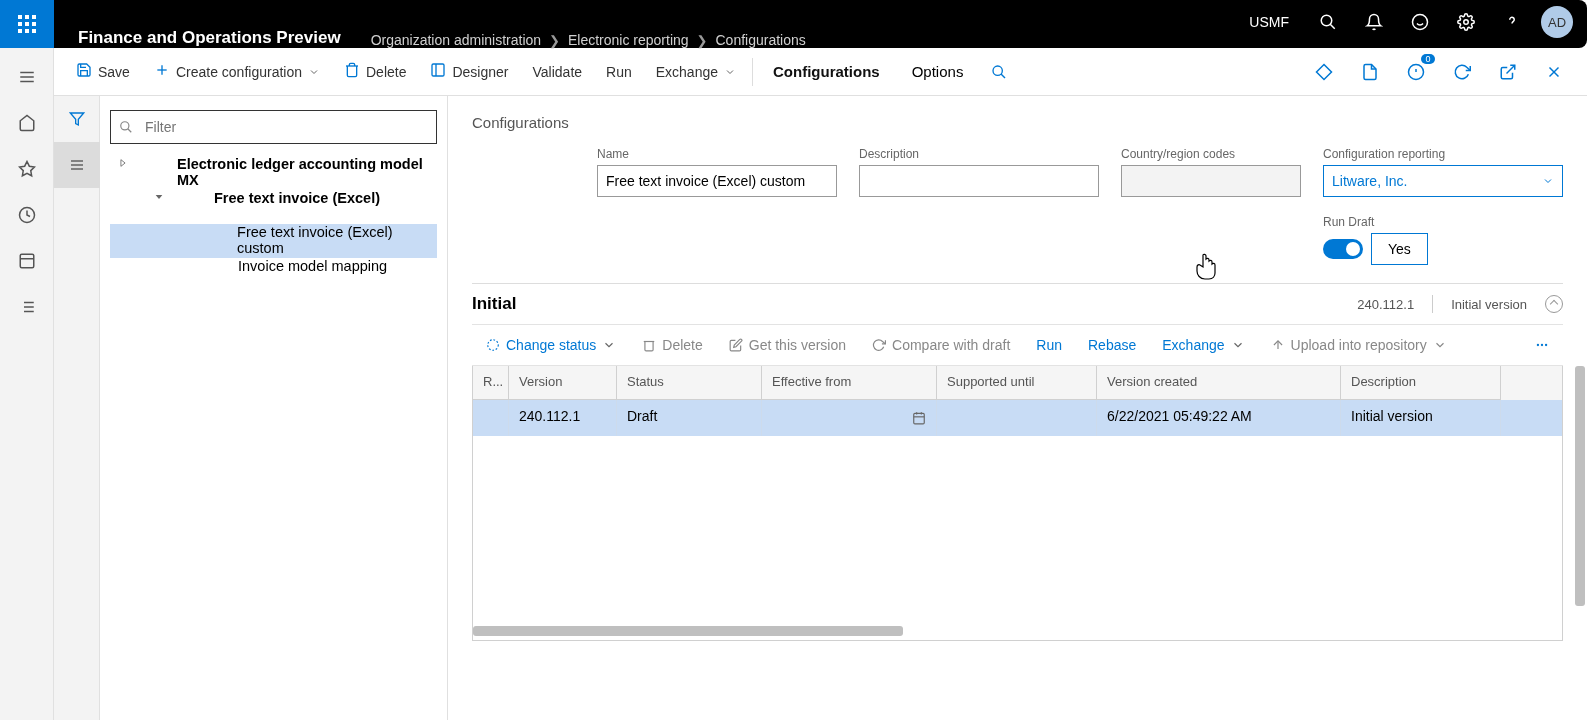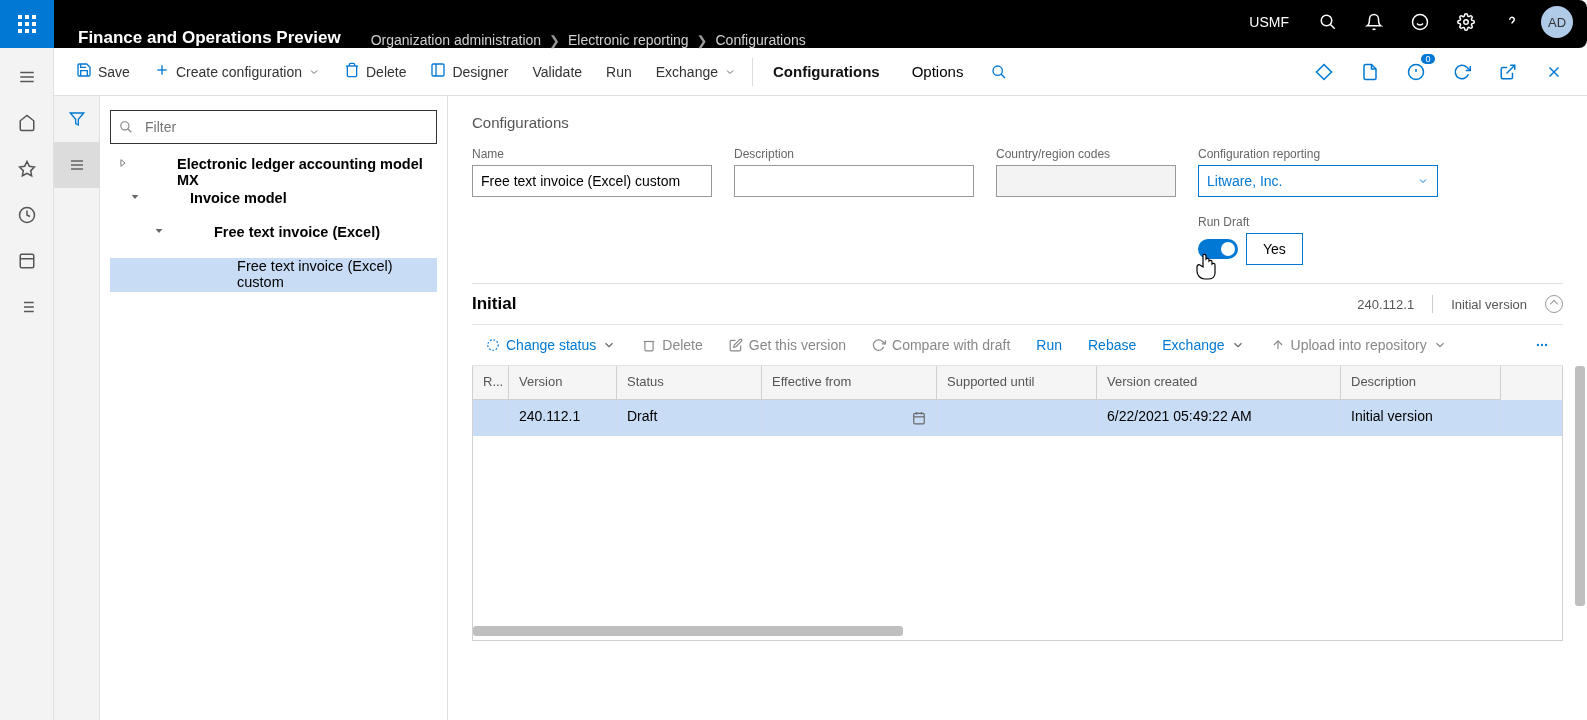--- a/index.html
+++ b/index.html
@@ -294,20 +294,21 @@
 }
 .section-title {
   font-size: 15px;
   color: #555;
   margin-bottom: 16px;
 }
 .form-row {
   display: flex;
   gap: 22px;
   margin-bottom: 16px;
+  justify-content: flex-end;
 }
 .form-field {
   display: flex;
   flex-direction: column;
 }
 .field-label {
   font-size: 12px;
   color: #666;
   margin-bottom: 4px;
 }
@@ -760,39 +761,35 @@
         </div>
         <div class="tree" id="tree-container">
             <div class="tree-node indent-0">
               <span class="tree-toggle">
                 <svg width="10" height="10" viewBox="0 0 24 24" fill="none" stroke="currentColor" stroke-width="2">
                   <polygon points="7 4 17 12 7 20"></polygon>
                 </svg>
               </span>
               <span class="tree-label">Electronic ledger accounting model MX</span>
             </div>
-            <div class="tree-node indent-1">
-              <span class="tree-toggle">
-                <svg width="10" height="10" viewBox="0 0 24 24" fill="currentColor">
-                  <polygon points="4 7 20 7 12 17"></polygon>
-                </svg>
-              </span>
-              <span class="tree-label">Invoice model</span>
-            </div>
             <div class="tree-node indent-2">
               <span class="tree-toggle">
                 <svg width="10" height="10" viewBox="0 0 24 24" fill="currentColor">
                   <polygon points="4 7 20 7 12 17"></polygon>
                 </svg>
               </span>
               <span class="tree-label">Free text invoice (Excel)</span>
             </div>
             <div class="tree-node indent-3 selected plain">
               <span class="tree-toggle"></span>
               <span class="tree-label">Free text invoice (Excel) custom</span>
+            </div>
+            <div class="tree-node indent-3 plain">
+              <span class="tree-toggle"></span>
+              <span class="tree-label">Invoice model mapping</span>
             </div>
           </div>
       </div>
 
       <div class="details-pane">
         <div class="section-title">Configurations</div>
 
         <div class="form-row">
           <div class="form-field">
             <div class="field-label">Name</div>

